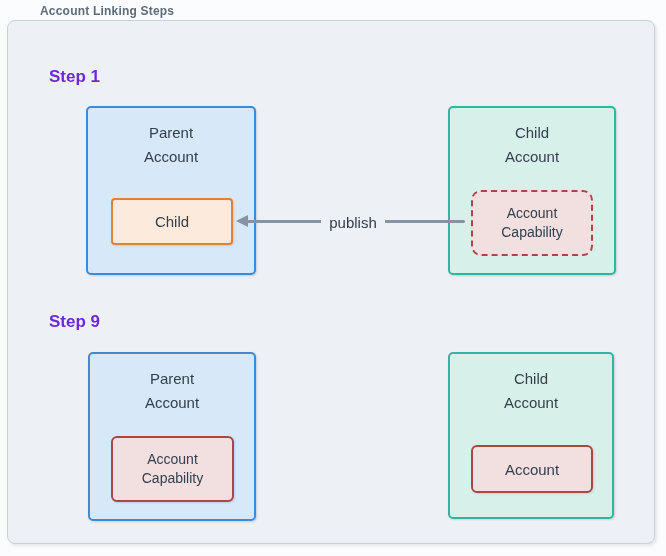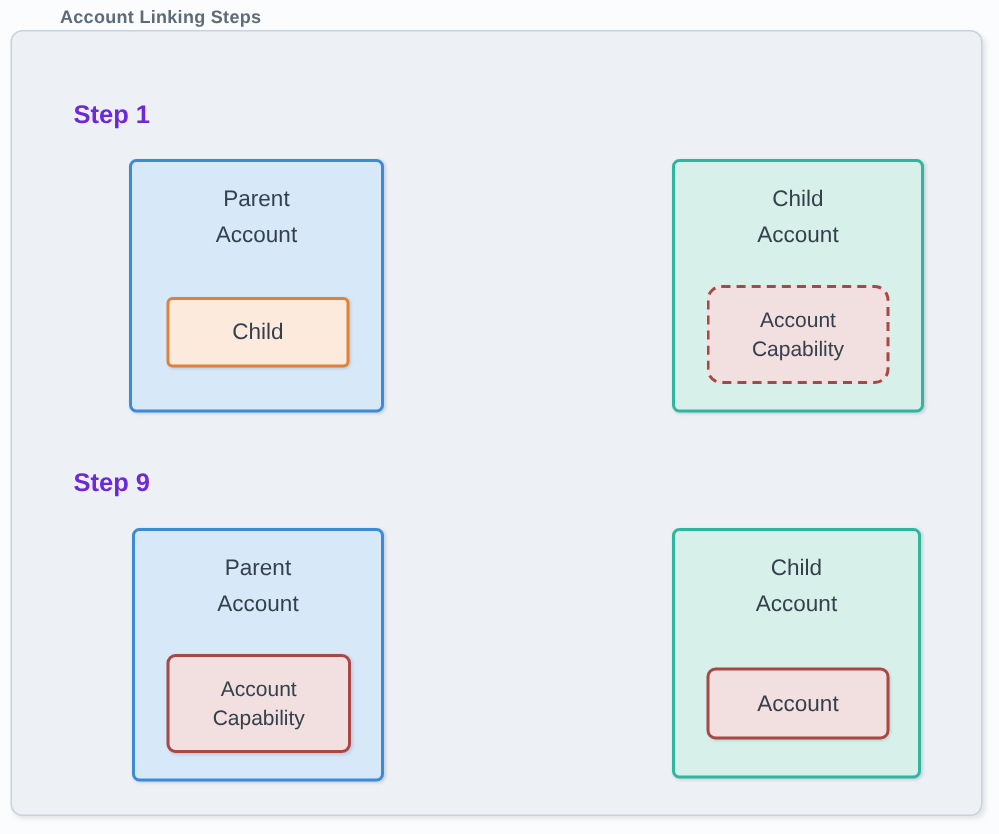--- a/index.html
+++ b/index.html
@@ -133,20 +133,25 @@
     <div class="inner-box inbox-box">Child</div>
   </div>
 
   <div class="acct-box child-box s1-child">
     <div class="box-title">Child
 Account</div>
     <div class="inner-box cap-dashed">Account
 Capability</div>
   </div>
 
+  <div class="arrow arrow-publish">
+    <div class="arrow-line"></div>
+    <div class="arrowhead head-left"></div>
+    <span class="arrow-label">publish</span>
+  </div>
 
   <div class="step-heading heading-2">Step 9</div>
 
   <div class="acct-box parent-box s2-parent">
     <div class="box-title">Parent
 Account</div>
     <div class="inner-box cap-solid">Account
 Capability</div>
   </div>
 

